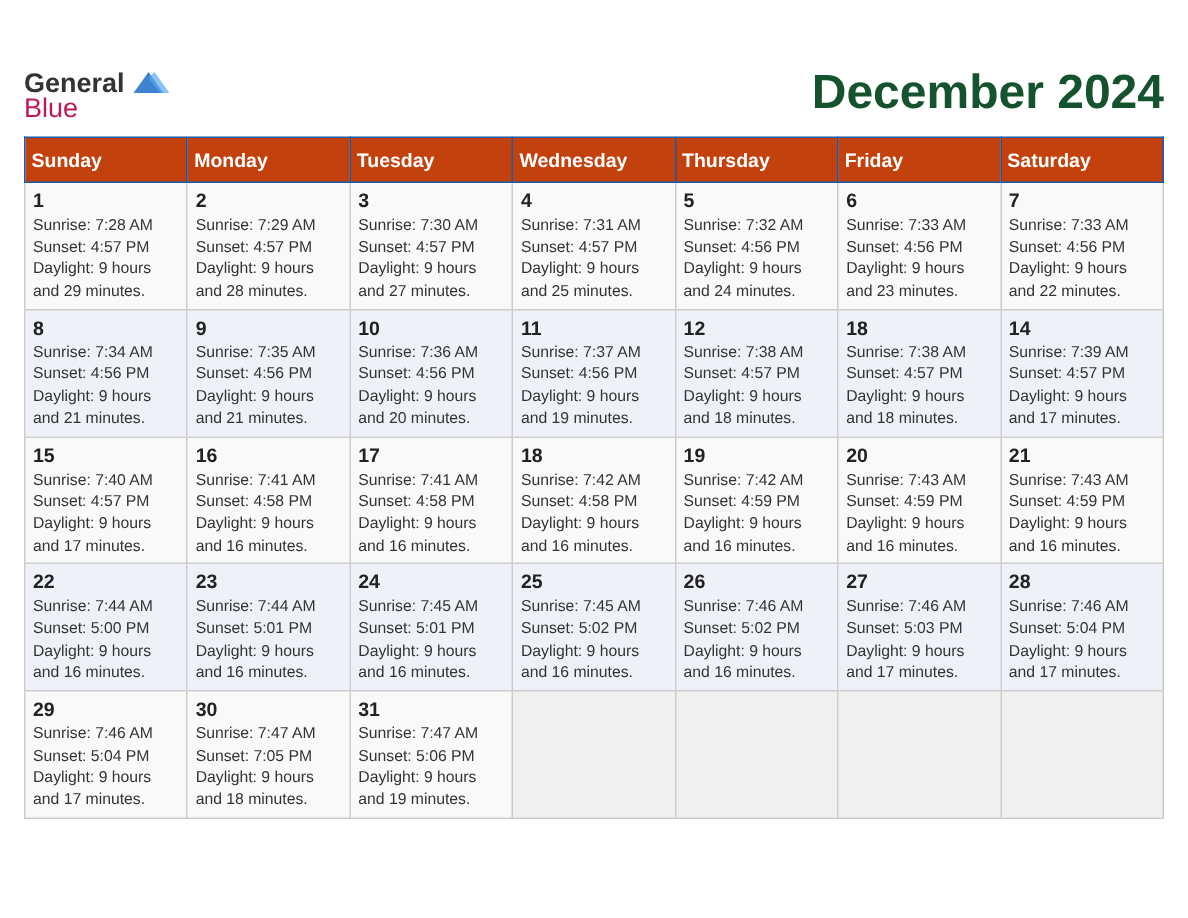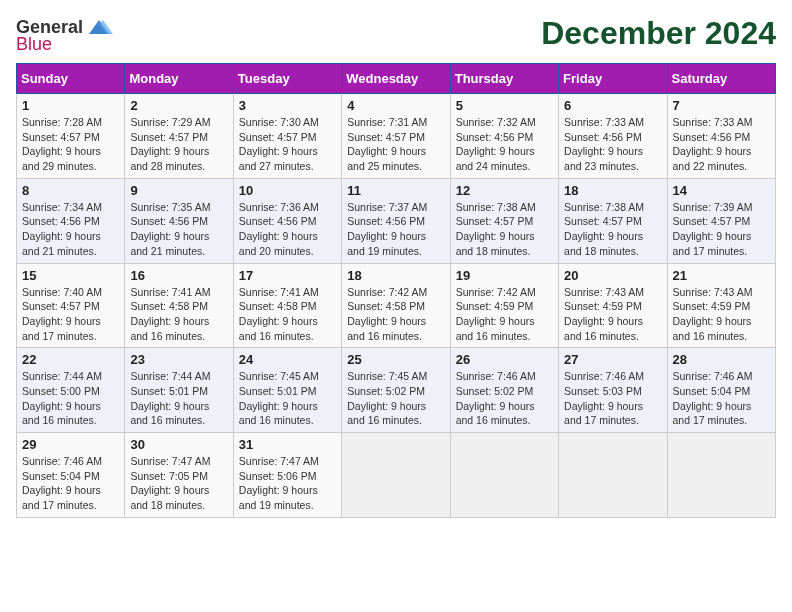--- a/index.html
+++ b/index.html
@@ -8,20 +8,21 @@
       background: #fff;
       width: 792px;
       min-height: 612px;
       padding: 16px;
     }
     .header-area {
       display: flex;
       align-items: flex-start;
       justify-content: space-between;
       margin-bottom: 8px;
+      margin-top: 28px;
     }
     .logo {
       display: flex;
       align-items: center;
       gap: 2px;
     }
     .logo-text-general {
       font-size: 18px;
       font-weight: bold;
       color: #333;
@@ -49,21 +50,21 @@
       font-size: 15px;
       color: #444;
       margin-top: 2px;
     }
     .calendar {
       width: 100%;
       border-collapse: collapse;
       font-size: 11px;
     }
     .calendar thead tr th {
-      background-color: #a21caf;
+      background-color: #c2410c;
       color: #fff;
       padding: 7px 4px;
       text-align: left;
       font-size: 13px;
       font-weight: bold;
       border: 1px solid #1a5aaa;
     }
     .calendar tbody tr td {
       vertical-align: top;
       border: 1px solid #ccc;

